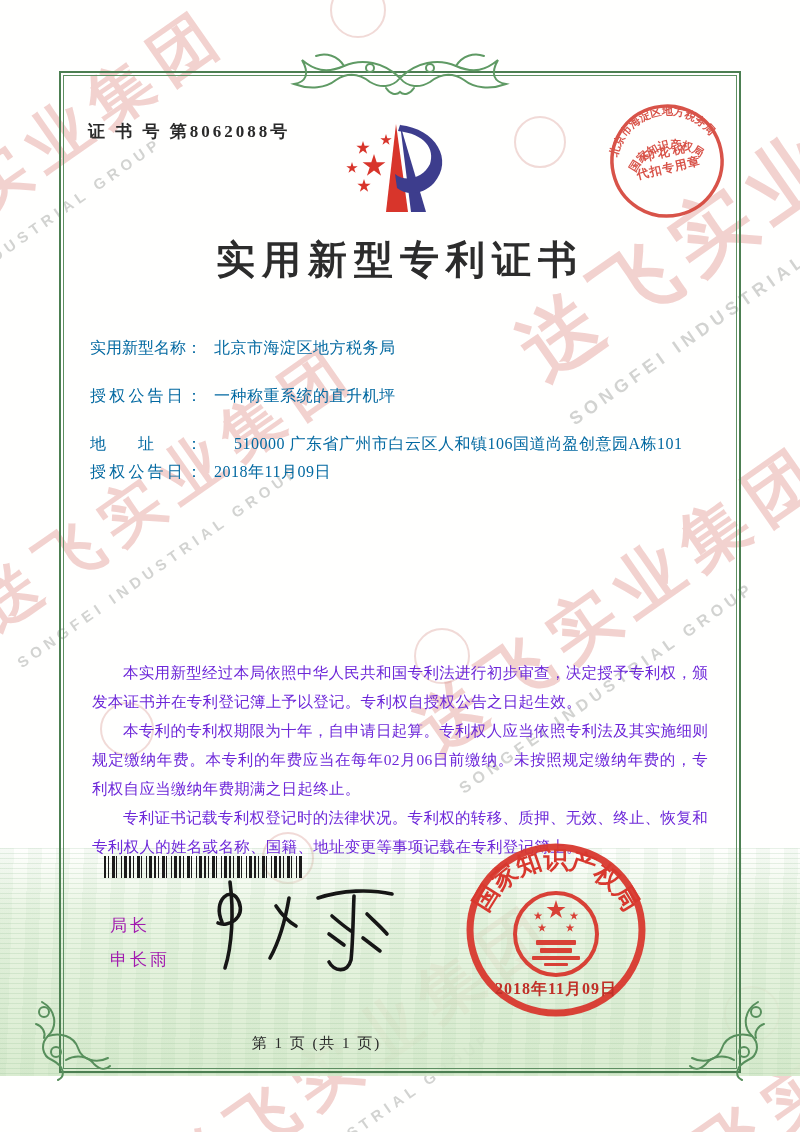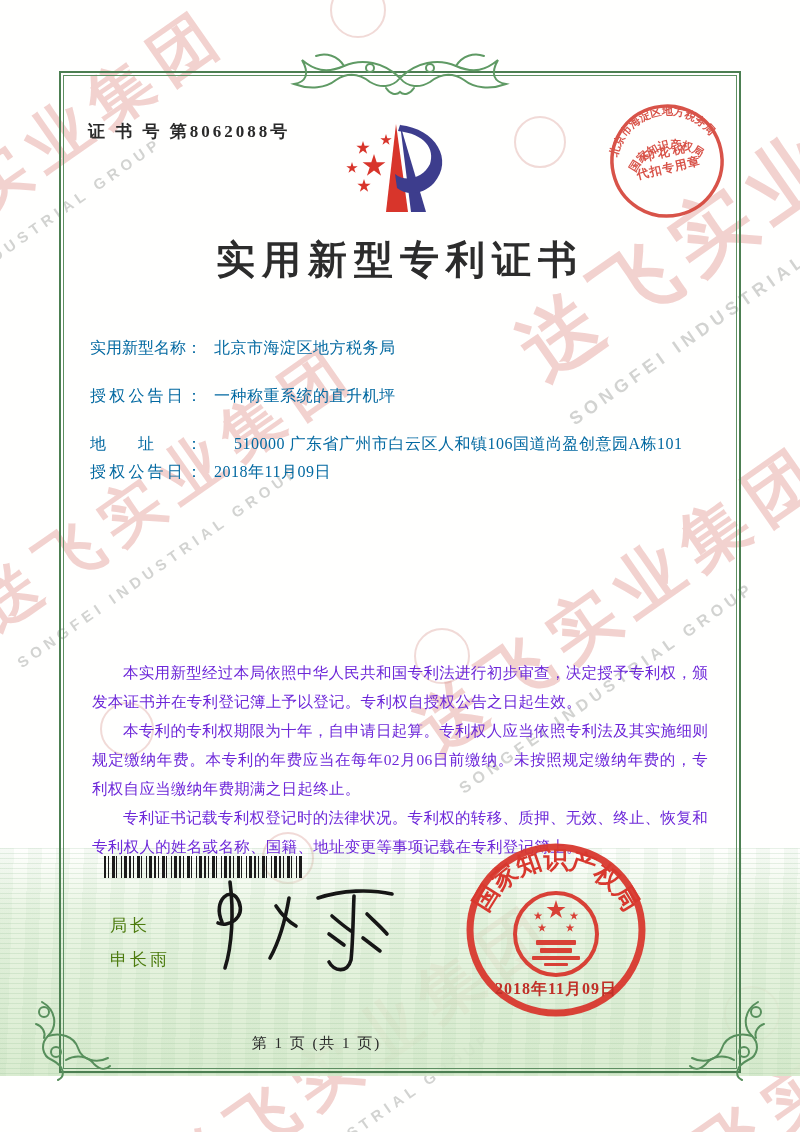--- a/index.html
+++ b/index.html
@@ -46,21 +46,21 @@
 
   .paras { position:absolute; left:92px; top:658px; width:616px; z-index:4; font-size:15.5px; color:#6d28d9; line-height:29px; text-align:justify; }
   .paras p { text-indent:2em; letter-spacing:0.3px; }
 
   .barcode { position:absolute; left:104px; top:856px; width:200px; height:22px; z-index:4;
     background:repeating-linear-gradient(90deg,
       #1b1b1b 0 2px, transparent 2px 4px, #1b1b1b 4px 5px, transparent 5px 8px,
       #1b1b1b 8px 11px, transparent 11px 12px, #1b1b1b 12px 13px, transparent 13px 17px,
       #1b1b1b 17px 18px, transparent 18px 20px, #1b1b1b 20px 23px, transparent 23px 25px); }
 
-  .signer { position:absolute; left:110px; top:914px; z-index:4; font-family:"Liberation Sans","DejaVu Sans",sans-serif; font-size:17px; color:#4d7c0f; letter-spacing:3px; }
+  .signer { position:absolute; left:110px; top:914px; z-index:4; font-family:"Liberation Sans","DejaVu Sans",sans-serif; font-size:17px; color:#a21caf; letter-spacing:3px; }
   .signer div { margin-bottom:11px; }
   .signature { position:absolute; left:192px; top:868px; z-index:4; }
 
   .seal { position:absolute; left:460px; top:842px; z-index:5; }
 
   .footer { position:absolute; left:0; top:1034px; width:608px; text-align:center; font-size:15px; letter-spacing:2px; color:#2a2a2a; z-index:4;padding-left:25px; }
 </style>
 </head>
 <body>
 

